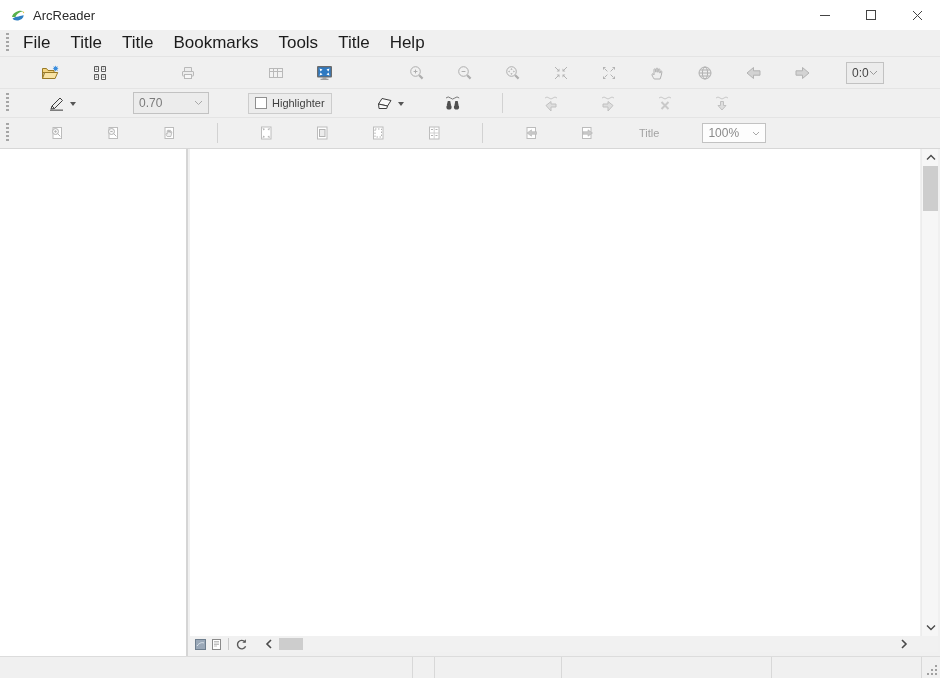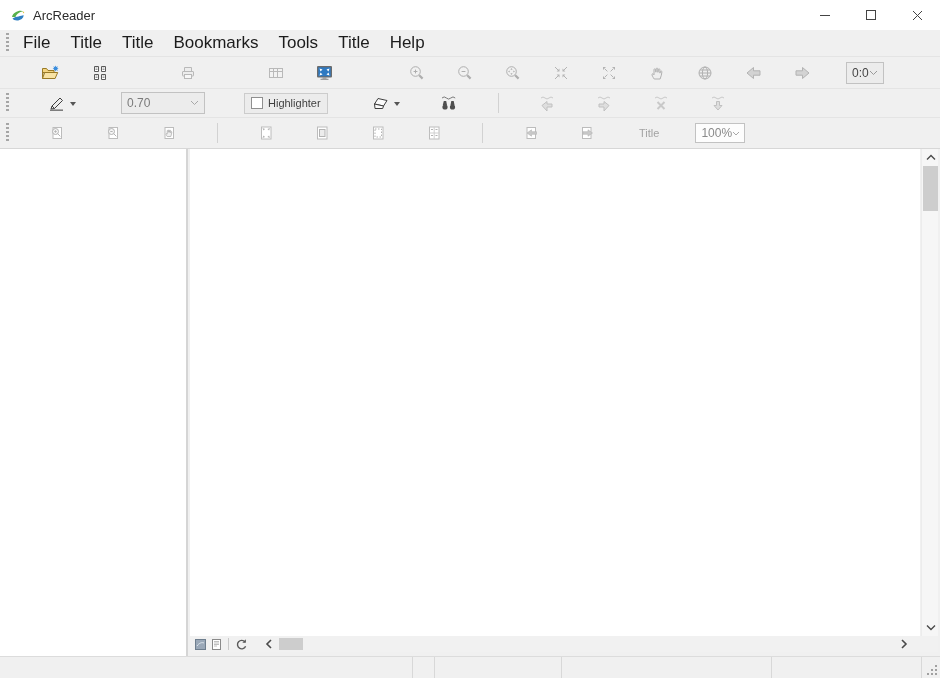--- a/index.html
+++ b/index.html
@@ -355,21 +355,21 @@
     <div class="tbtn wide" style="margin-left:4px">
       <span>
         <svg width="18" height="16">
             <path d="M4 11l8-8 2.5 2.5-8 8L3 14z" fill="#ededed" stroke="#3f3f3f"></path>
         <path d="M4 11l2.5 2.5" stroke="#3f3f3f" fill="none"></path>
         <path d="M2 15.2h13" stroke="#7d7d7d" stroke-width="1.6" fill="none"></path>
           </svg>
       </span>
       <span class="ddarrow"></span>
     </div>
-    <div class="combo" style="width:84px;margin-left:8px;color:#7a7a7a">
+    <div class="combo" style="width:76px;margin-left:20px;color:#7a7a7a">
       <span>0.70</span>
       <span class="chev">
         <svg width="9" height="6">
             <path d="M1 1l3.5 3.5L8 1" stroke="#a8a8a8" fill="none"></path>
           </svg>
       </span>
     </div>
     <div class="hl-box" style="margin-left:7px">
       <span class="cb"></span>
       <span class="hl-label">Highlighter</span>
@@ -506,21 +506,21 @@
     </div>
     <div class="tbtn" style="width:24px">
       <span>
         <svg width="16" height="16">
             <rect x="3.5" y="2.5" width="8.5" height="11" fill="#fff" stroke="#bcbcbc"></rect>
         <path d="M13.5 8L9 4.8v1.9H4v2.6h5v1.9z" fill="#c9c9c9" stroke="#b3b3b3" stroke-width="0.6"></path>
           </svg>
       </span>
     </div>
     <span class="title-btn" style="margin-left:4px">Title</span>
-    <div class="combo light" style="width:50px;margin-left:0">
+    <div class="combo light" style="width:64px;margin-left:7px">
       <span>100%</span>
       <span class="chev">
         <svg width="8" height="5">
             <path d="M1 1l3 3 3-3" stroke="#a8a8a8" fill="none"></path>
           </svg>
       </span>
     </div>
   </div>
 
   <div class="content">

